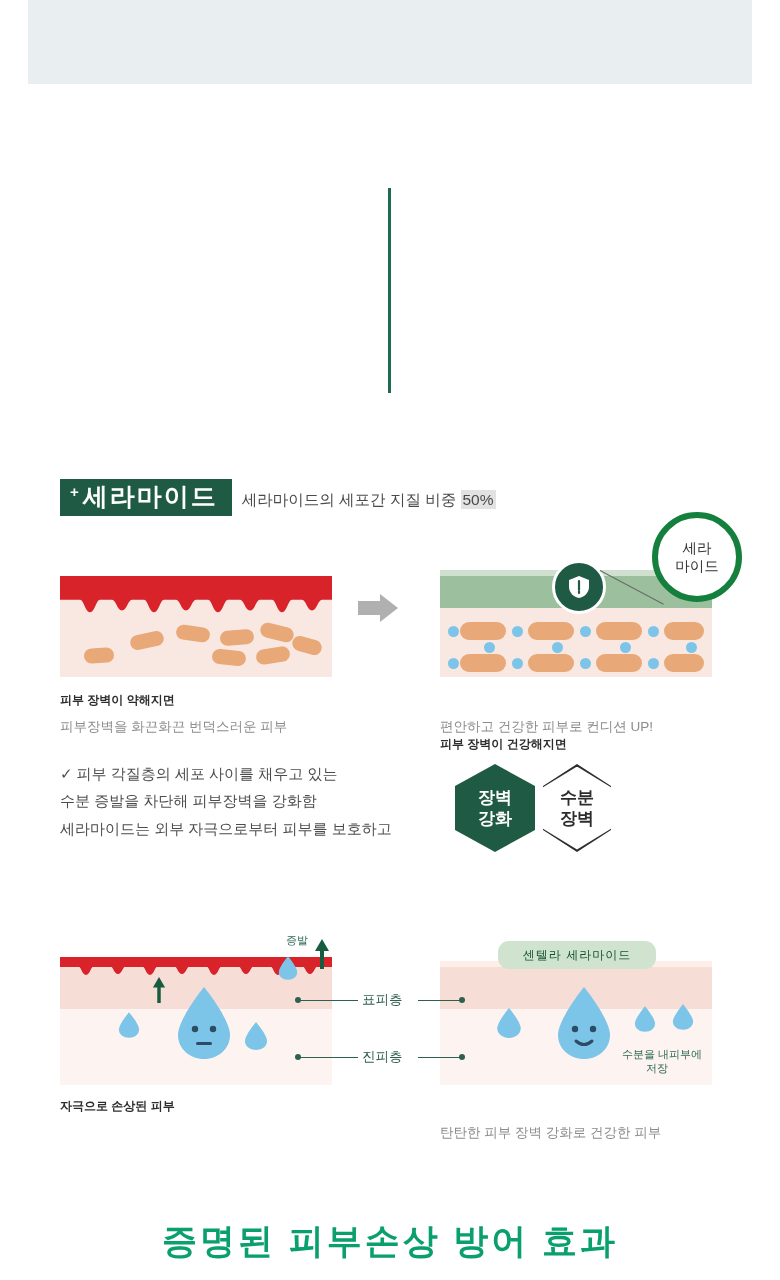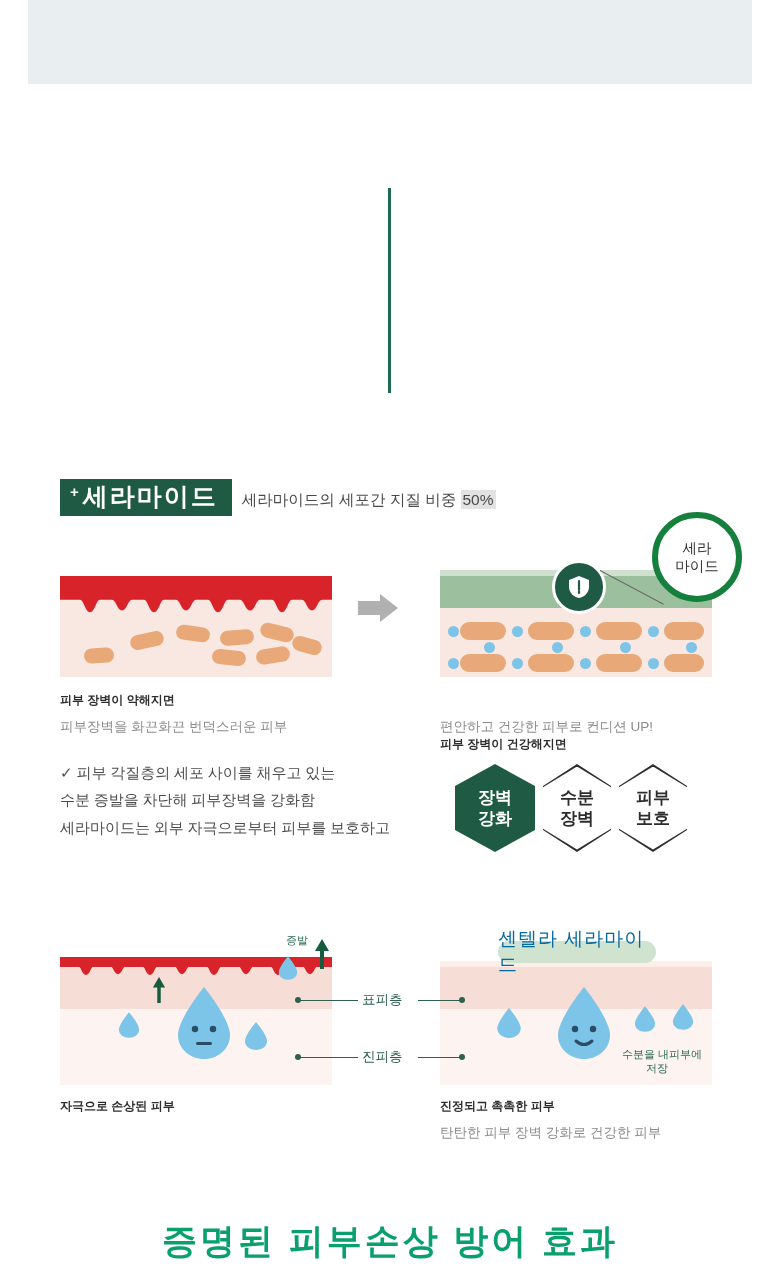--- a/index.html
+++ b/index.html
@@ -214,21 +214,20 @@
 
   
   .bullet-block {
     position: absolute;
     left: 60px;
     top: 760px;
     width: 380px;
     font-size: 15px;
     line-height: 1.82;
     color: #4c4c4c;
-    font-family: Liberation Serif, serif;
   }
   .bullet-block .check {
     color: #4c4c4c;
     margin-right: 4px;
   }
 
   
   .hex-row {
     position: absolute;
     left: 455px;
@@ -307,25 +306,25 @@
     background: #ffffff;
   }
   .p2-red {
     position: absolute;
     left: 0; top: 32px; width: 100%; height: 10px;
     background: #d8232a;
   }
   .p2-greenpill {
     position: absolute;
     left: 58px; top: 16px;
-    width: 158px; height: 22px;
+    width: 158px; height: 28px;
     border-radius: 11px;
     background: #cfe3cf;
-    color: #0369a1;
-    font-size: 19px;
+    color: #14532d;
+    font-size: 12px;
     display: flex;
     align-items: center;
     justify-content: center;
     letter-spacing: 1px;
   }
 
   .lbl-small {
     position: absolute;
     font-size: 11px;
     color: #2d6b55;
@@ -459,26 +458,20 @@
     <div class="hex hex-filled">
       <span>장벽</span>
       <span>강화</span>
     </div>
     <div class="hex-outline-wrap">
       <div class="hex-outline-inner">
         <span>수분</span>
         <span>장벽</span>
       </div>
     </div>
-    <div class="hex-outline-wrap">
-      <div class="hex-outline-inner">
-        <span>피부</span>
-        <span>보호</span>
-      </div>
-    </div>
   </div>
 
   <div class="panel panel2-left">
     <div class="p2-white"></div>
     <div class="epi-layer"></div>
     <div class="derm-layer"></div>
     <div class="p2-red"></div>
     <svg style="position:absolute; left:0; top:40px; width:272px; height:12px;" viewBox="0 0 272 12" preserveAspectRatio="none">
       <path d="M0,0 L272,0 L272,1 L258,1 C255,1 254,9 250,9 C246,9 245,1 242,1 L226,1 C223,1 222,10 218,10 C214,10 213,1 210,1 L194,1 C191,1 190,9 186,9 C182,9 181,1 178,1 L162,1 C159,1 158,10 154,10 C150,10 149,1 146,1 L130,1 C127,1 126,9 122,9 C118,9 117,1 114,1 L98,1 C95,1 94,10 90,10 C86,10 85,1 82,1 L66,1 C63,1 62,9 58,9 C54,9 53,1 50,1 L34,1 C31,1 30,10 26,10 C22,10 21,1 18,1 L0,1 Z" fill="#d8232a"></path>
     </svg>
@@ -539,18 +532,17 @@
   <div class="conn" style="left:418px; top:1000px; width:46px;"></div>
   <div class="conn-dot" style="left:459px; top:997px;"></div>
 
   <div class="conn" style="left:298px; top:1057px; width:60px;"></div>
   <div class="conn-dot" style="left:295px; top:1054px;"></div>
   <div class="layer-label" style="left:362px; top:1048px;">진피층</div>
   <div class="conn" style="left:418px; top:1057px; width:46px;"></div>
   <div class="conn-dot" style="left:459px; top:1054px;"></div>
 
   <div class="cap-title" style="left:60px; top:1098px;">자극으로 손상된 피부</div>
-  <div class="cap-title" style="left:440px; top:1098px;">진정되고 촉촉한 피부</div>
   <div class="cap-sub" style="left:440px; top:1124px;">탄탄한 피부 장벽 강화로 건강한 피부</div>
 
   <div class="headline">증명된 피부손상 방어 효과</div>
 
 </div>
 
 </body></html>

